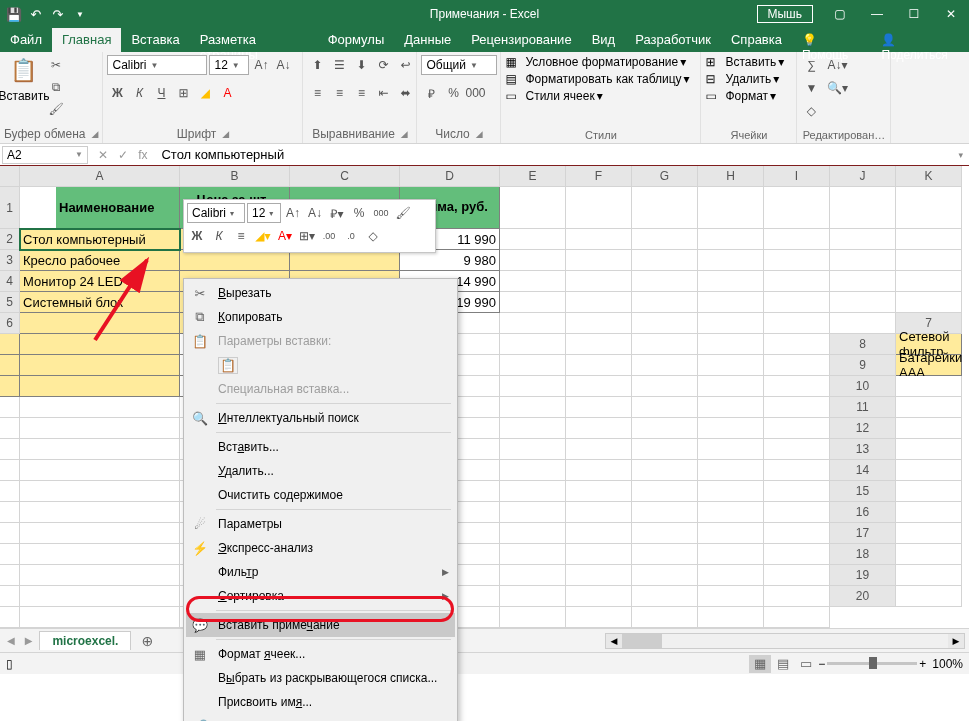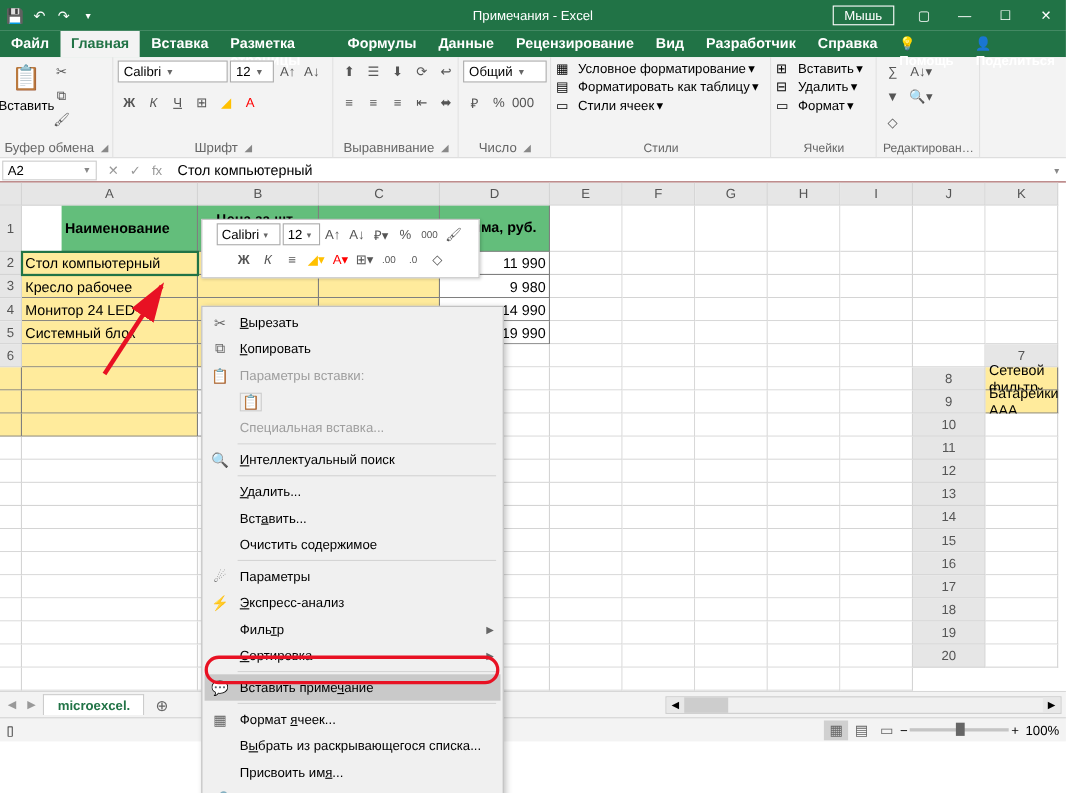--- a/index.html
+++ b/index.html
@@ -5,32 +5,32 @@
 *{box-sizing:border-box;margin:0;padding:0;font-family:'Segoe UI',Tahoma,sans-serif;font-size:12px;}
 body{background:#fff;width:969px;height:721px;overflow:hidden;user-select:none;}
 .titlebar{height:28px;background:#217346;display:flex;align-items:center;color:#fff;position:relative;}
 .qat{display:flex;align-items:center;gap:2px;padding-left:4px;}
 .qat .ico{width:20px;height:20px;display:flex;align-items:center;justify-content:center;font-size:13px;}
 .title-c{position:absolute;left:50%;transform:translateX(-50%);display:flex;align-items:center;gap:4px;}
 .win-ctrls{margin-left:auto;display:flex;align-items:center;gap:1px;}
 .signin{border:1px solid #fff;padding:1px 10px;margin-right:8px;font-size:12px;}
 .win-btn{width:36px;height:28px;display:flex;align-items:center;justify-content:center;font-size:12px;}
 .menubar{height:24px;background:#217346;display:flex;color:#fff;align-items:stretch;}
-.tab{padding:4px 10px;cursor:pointer;font-size:13px;font-weight:bold;}
+.tab{padding:4px 10px;cursor:pointer;font-size:13px;}
 .tab.active{background:#f3f3f3;color:#217346;}
 .tab.right{margin-left:auto;}
 .ribbon{height:92px;background:#f3f3f3;border-bottom:1px solid #d4d4d4;display:flex;}
 .grp{border-right:1px solid #e1e1e1;display:flex;flex-direction:column;padding:3px 4px 0;}
 .grp-body{flex:1;display:flex;align-items:flex-start;gap:2px;}
 .grp-lbl{text-align:center;font-size:11px;color:#666;padding-bottom:2px;display:flex;justify-content:center;align-items:center;gap:6px;}
 .lau{font-size:9px;color:#888;}
 .big-btn{width:40px;display:flex;flex-direction:column;align-items:center;gap:2px;font-size:11px;}
 .ico-box{width:32px;height:32px;display:flex;align-items:center;justify-content:center;font-size:22px;}
 .col{display:flex;flex-direction:column;gap:2px;}
-.row{display:flex;align-items:center;gap:2px;justify-content:center;}
+.row{display:flex;align-items:center;gap:2px;}
 .sm-btn{width:20px;height:20px;display:flex;align-items:center;justify-content:center;border:1px solid transparent;font-size:12px;color:#555;}
 .combo{height:20px;border:1px solid #ababab;background:#fff;display:flex;align-items:center;padding:0 2px 0 4px;font-size:12px;}
 .combo .dd{margin-left:4px;font-size:8px;color:#666;}
 .formulabar{height:22px;background:#fff;border-bottom:1px solid #7f1d1d;display:flex;align-items:center;}
 .namebox{width:86px;border:1px solid #ccc;height:18px;margin:0 2px;padding:0 4px;display:flex;align-items:center;justify-content:space-between;font-size:12px;}
 .fx-area{display:flex;align-items:center;gap:10px;padding:0 8px;color:#999;}
 .fx-input{flex:1;padding:0 6px;font-size:13px;}
 .grid{display:grid;grid-template-columns:20px 160px 110px 110px 100px repeat(7,66px);height:462px;overflow:hidden;position:relative;background:#fff;}
 .grid>div{border-right:1px solid #d4d4d4;border-bottom:1px solid #d4d4d4;height:21px;display:flex;align-items:center;padding:0 3px;font-size:13px;background:#fff;}
 .grid .colh{background:#e6e6e6;justify-content:center;color:#555;font-size:12px;}
@@ -550,25 +550,25 @@
       <span>Специальная вставка...</span>
     </div>
   <div class="sep"></div>
   <div class="item">
       <span class="ico">🔍</span>
       <span><u class="accel">И</u>нтеллектуальный поиск</span>
     </div>
   <div class="sep"></div>
   <div class="item">
       <span class="ico"></span>
+      <span>Вст<u class="accel">а</u>вить...</span>
+    </div>
+  <div class="item">
+      <span class="ico"></span>
       <span><u class="accel">У</u>далить...</span>
-    </div>
-  <div class="item">
-      <span class="ico"></span>
-      <span>Вст<u class="accel">а</u>вить...</span>
     </div>
   <div class="item">
       <span class="ico"></span>
       <span>Очистить со<u class="accel">д</u>ержимое</span>
     </div>
   <div class="sep"></div>
   <div class="item">
       <span class="ico">☄</span>
       <span>Параметры</span>
     </div>

